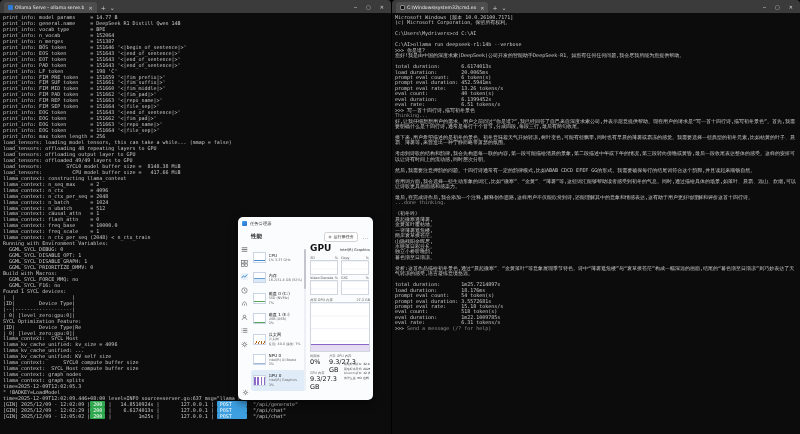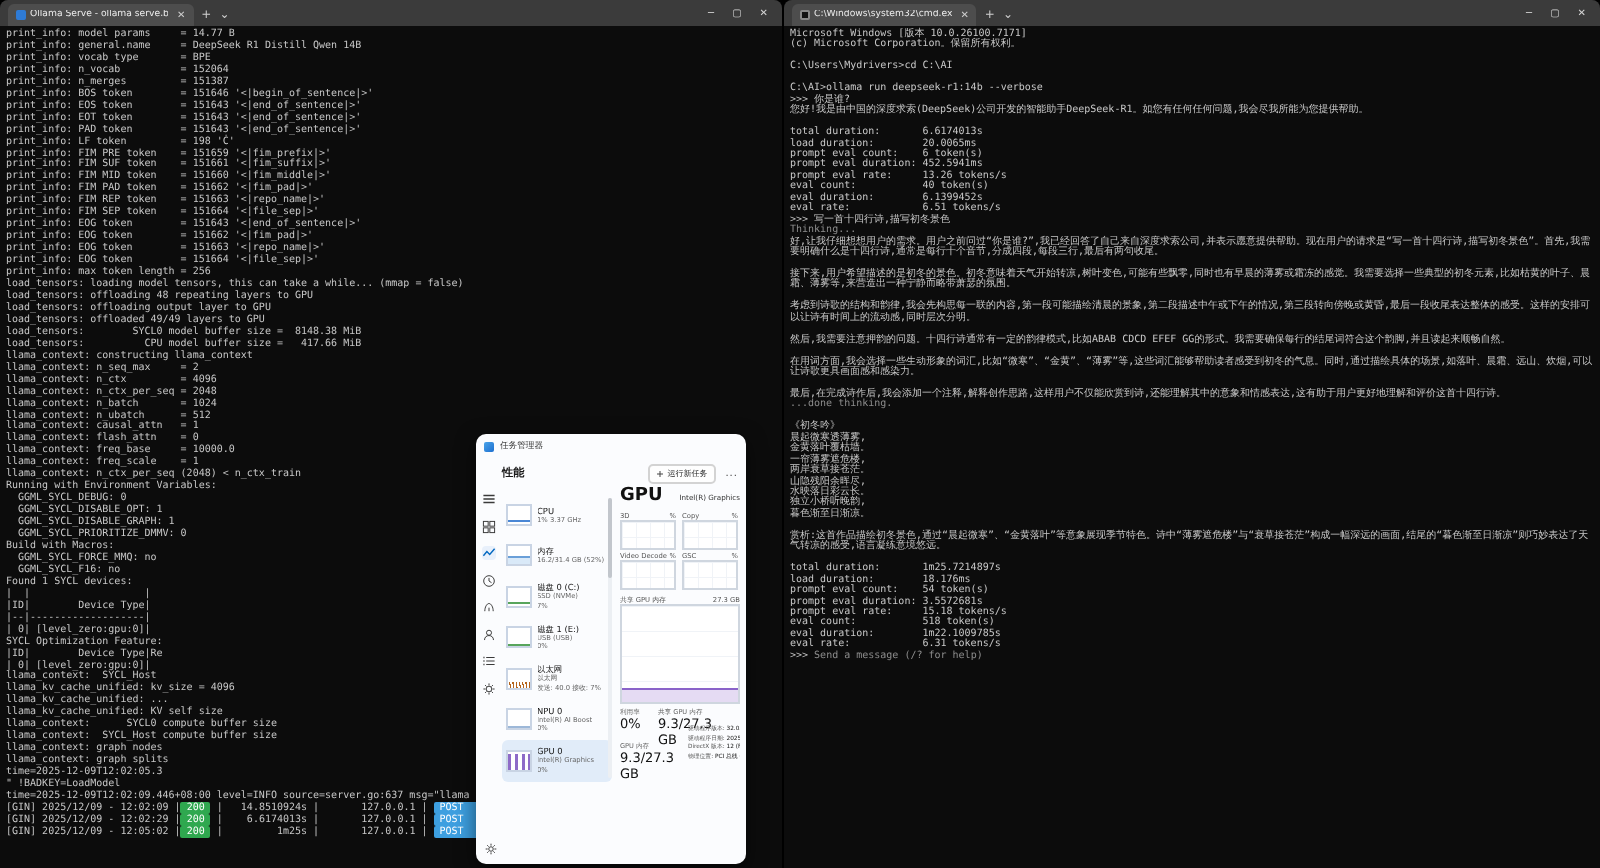--- a/index.html
+++ b/index.html
@@ -17,21 +17,21 @@
 .tabbtn{font-size:6px;color:#cfcfcf;margin-left:4px;line-height:11px}
 .winctl{margin-left:auto;display:flex;gap:9px;padding-right:7px;align-items:center;height:13px}
 .winctl span{font-size:5px;color:#d6d6d6}
 .tbody{flex:1;padding:2px 2px 0 3px;font-family:"DejaVu Sans Mono",monospace;color:#c8c8c8;overflow:hidden}
 #lt-lines .tline{font-size:5px;line-height:5.95px;white-space:pre;min-height:5.95px}
 #rt-lines .tline{font-size:5px;line-height:5.45px;white-space:pre-wrap;word-break:break-all;min-height:5.45px}
 .dim{color:#8d8d8d}
 .g{background:#2fa84f;color:#fff;border-radius:1px}
 .b{background:#3d9fe0;color:#fff;border-radius:1px}
 
-#tm{position:absolute;left:238px;top:217px;width:135px;height:215px;background:#fbfcfe;border-radius:5px;box-shadow:0 3px 10px rgba(0,0,0,.55);overflow:hidden;color:#1a1a1a}
+#tm{position:absolute;left:238px;top:217px;width:135px;height:183px;background:#fbfcfe;border-radius:5px;box-shadow:0 3px 10px rgba(0,0,0,.55);overflow:hidden;color:#1a1a1a}
 #tm-titlebar{height:12px;display:flex;align-items:center;padding-left:4px;gap:3px}
 #tm-appicon{width:5px;height:5px;border-radius:1px;background:linear-gradient(135deg,#4aa3e8,#1d6fd0)}
 #tm-title{font-size:4.3px;color:#333}
 #tm-header{position:absolute;left:13px;top:13px;right:4px;height:13px;display:flex;align-items:center}
 #tm-page-title{font-size:5.6px;font-weight:bold}
 #run-task{margin-left:auto;border:0.5px solid #d3d3d3;background:#fefefe;border-radius:2.5px;font-size:4px;padding:1.5px 3px;display:flex;gap:2px;align-items:center;color:#222}
 #tm-more{font-size:5px;margin-left:5px;color:#444;letter-spacing:.5px}
 #tm-rail{position:absolute;left:0;top:26px;bottom:0;width:13px;display:flex;flex-direction:column;align-items:center;gap:6.5px;padding-top:3px}
 #tm-rail svg{display:block}
 #tm-rail .sel-rail{background:#e8f0fb;border-radius:2px}

